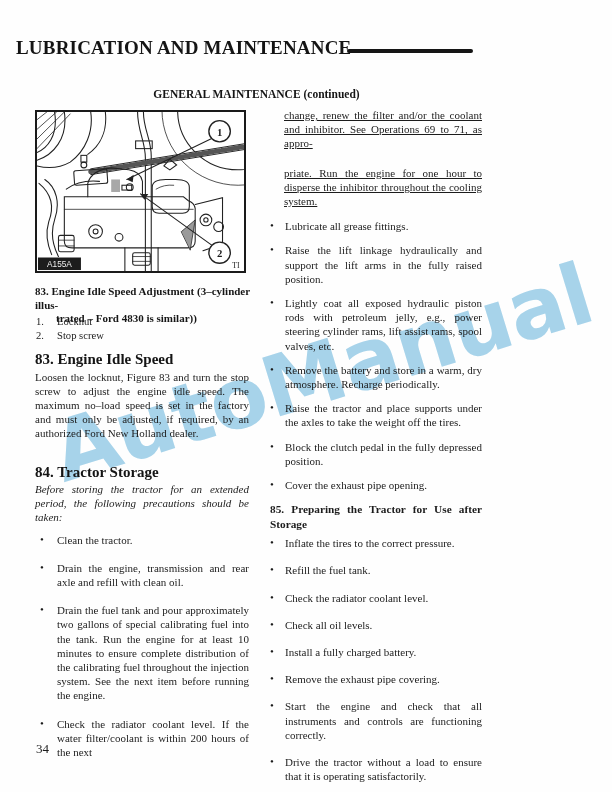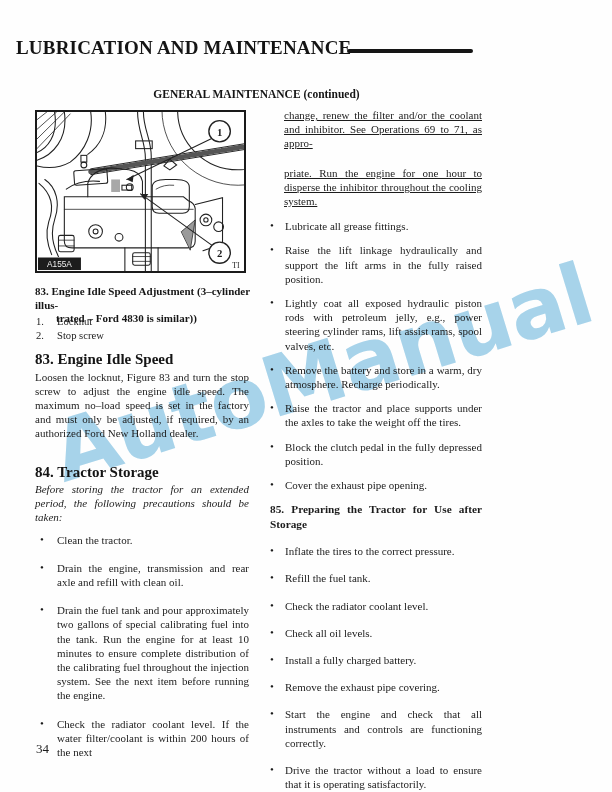--- a/index.html
+++ b/index.html
@@ -55,21 +55,21 @@
   .b-item {
     position:relative; padding-left:22px; margin-bottom:14px;
     font-size:11px; line-height:14.2px; text-align:justify;
   }
   .b-item .marker { position:absolute; left:5px; top:-1px; font-size:11px; }
   .col-right .b-item { padding-left:15px; margin-bottom:10px; }
   .col-right .b-item .marker { left:0; }
   .cont-p { padding-left:14px; font-size:11px; line-height:14.2px; text-align:justify;text-decoration:underline; }
   .cont-p.first  { margin-bottom:15px; }
   .cont-p.second { margin-bottom:11px; }
-  .h85 { font-weight:700; font-size:11.3px; line-height:15px; text-align:justify; margin:5px 0 12px; }
+  .h85 { font-weight:700; font-size:11.3px; line-height:15px; text-align:justify; margin:5px 0 4px; }
   .sec85 .b-item { margin-bottom:13px; }
   .page-number { position:absolute; left:36px; top:741px; font-size:13px; }
 </style>
 </head>
 <body>
 
 <div class="page">
 
   <div class="watermark">AutoManual</div>
 

